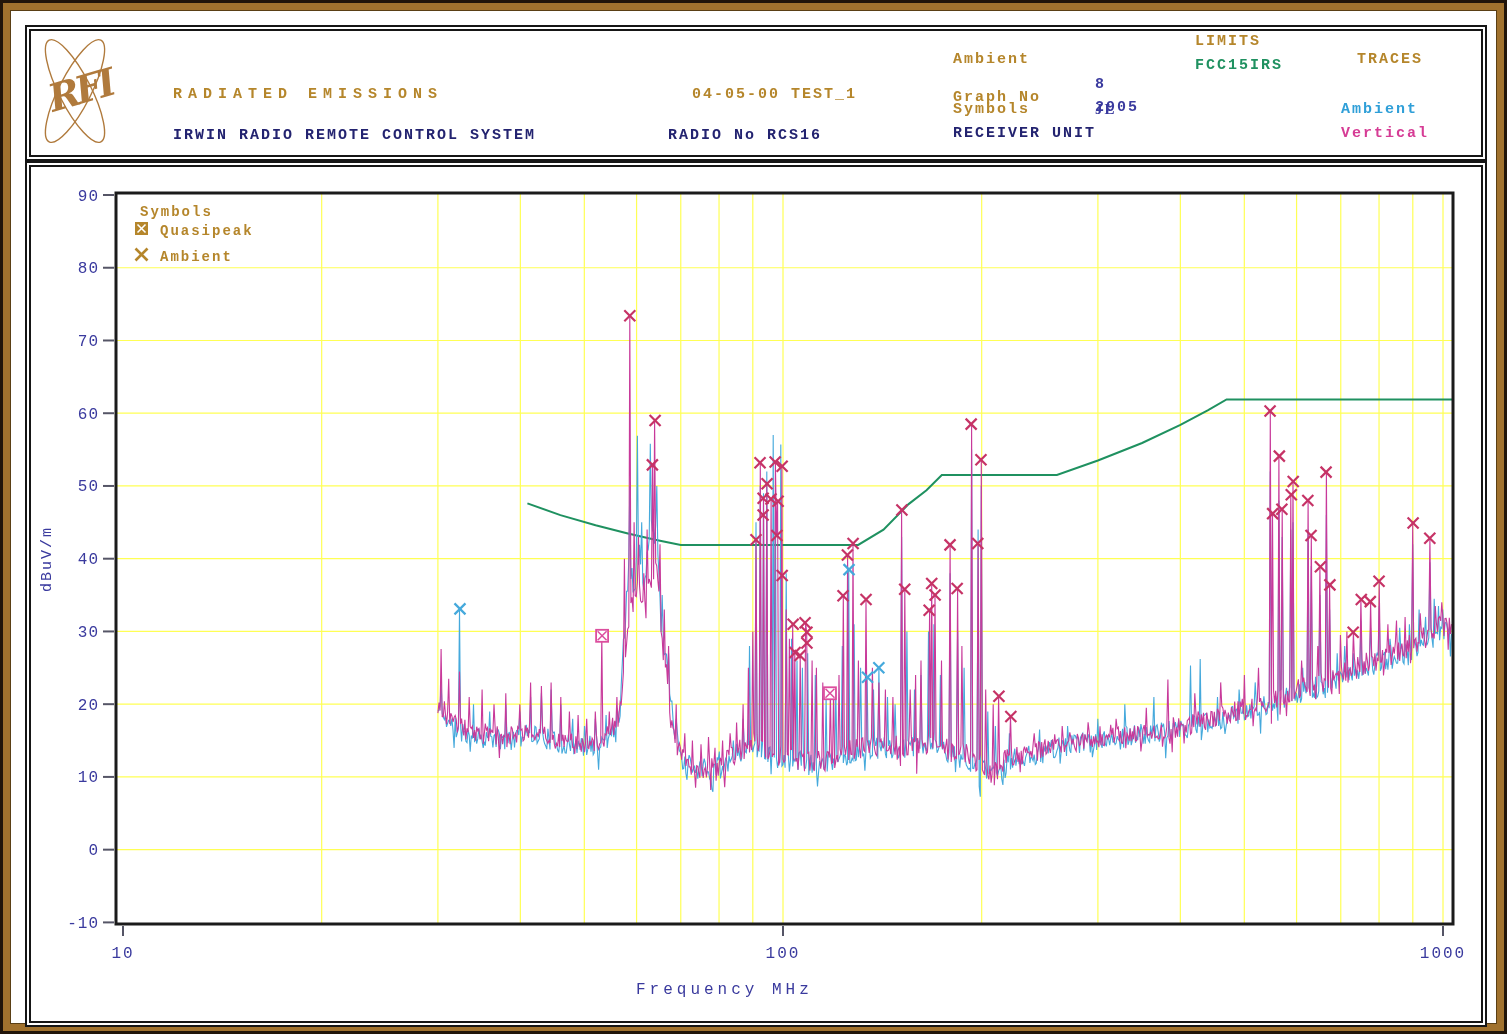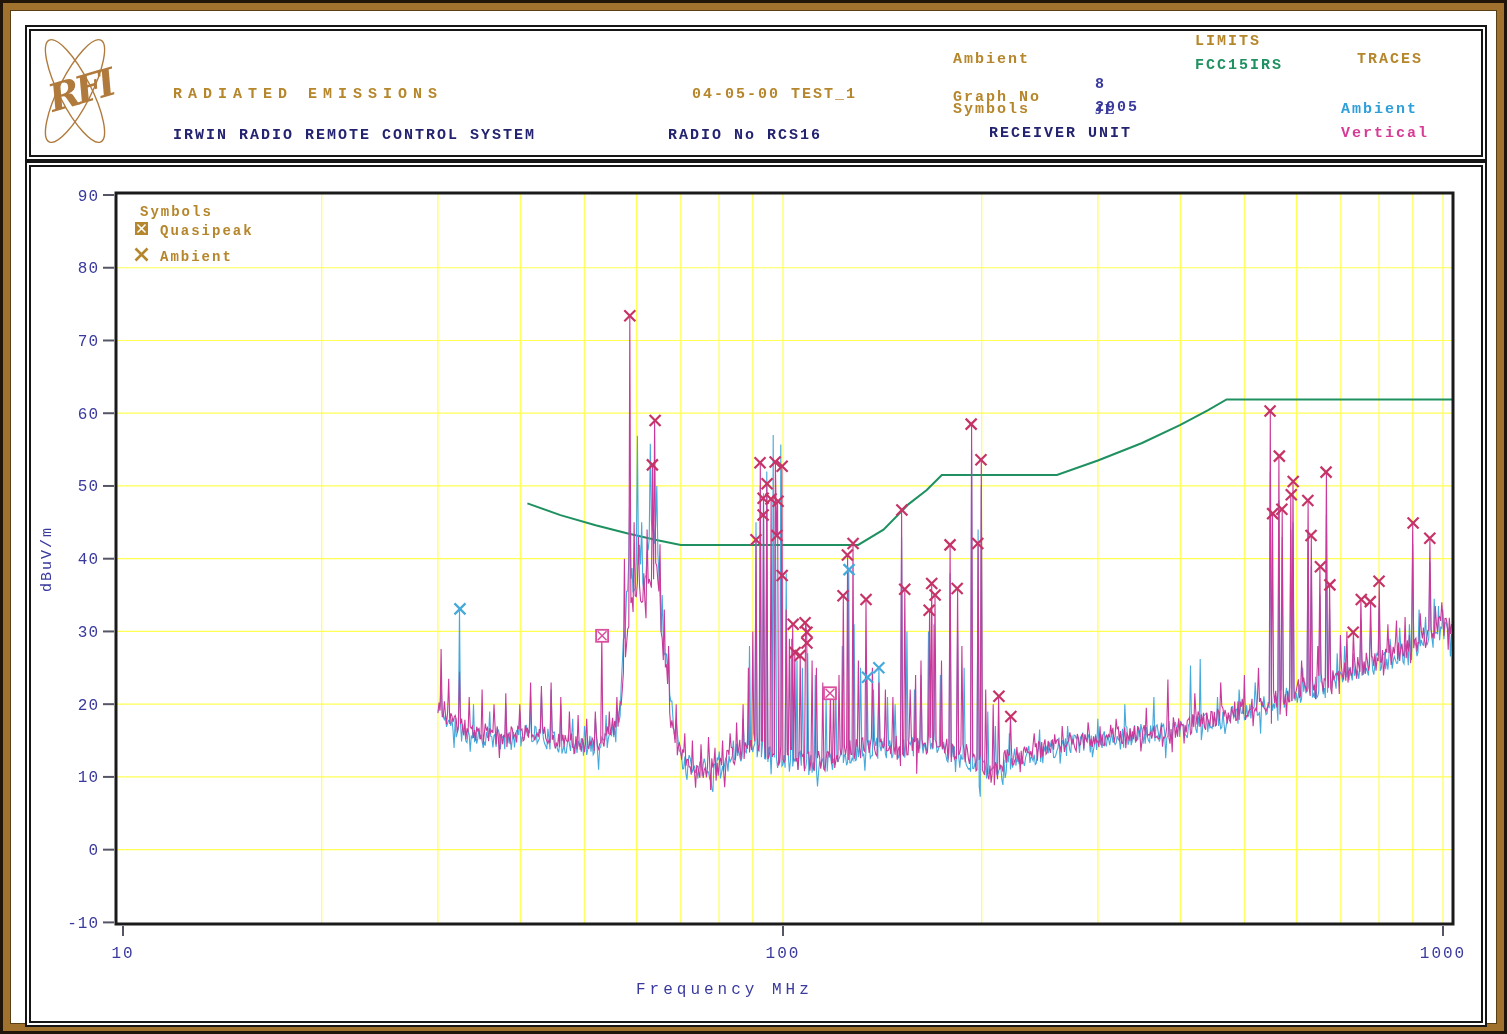--- a/index.html
+++ b/index.html
@@ -52,21 +52,21 @@
     <div class="hd tan testid">04-05-00 TEST_1</div>
     <div class="hd navy equip">IRWIN RADIO REMOTE CONTROL SYSTEM</div>
     <div class="hd navy model">RADIO No RCS16</div>
 
     <div class="hd tan" style="left:922px;top:20px;">Ambient</div>
     <div class="hd val" style="left:1064px;top:20px;margin-top:48px;">2905</div>
     <div class="hd tan" style="left:922px;top:58px;">Graph No</div>
     <div class="hd val" style="left:1064px;top:45px;">8</div>
     <div class="hd tan" style="left:922px;top:70px;">Symbols</div>
     <div class="hd val" style="left:1064px;top:70px;font-family:Liberation Serif, serif;">JL</div>
-    <div class="hd navy" style="left:922px;top:94px;margin-left:36px;">RECEIVER UNIT</div>
+    <div class="hd navy" style="left:922px;top:94px;">RECEIVER UNIT</div>
 
     <div class="hd tan" style="left:1164px;top:2px;">LIMITS</div>
     <div class="hd green" style="left:1164px;top:26px;">FCC15IRS</div>
     <div class="hd tan" style="left:1310px;top:20px;margin-left:16px;">TRACES</div>
     <div class="hd cyan" style="left:1310px;top:70px;">Ambient</div>
     <div class="hd magenta" style="left:1310px;top:94px;">Vertical</div>
   </div>
 
   <div class="panel chart-box">
     <svg id="chart-svg" class="chart-svg" width="1450" height="854" viewBox="28 164 1450 854">

